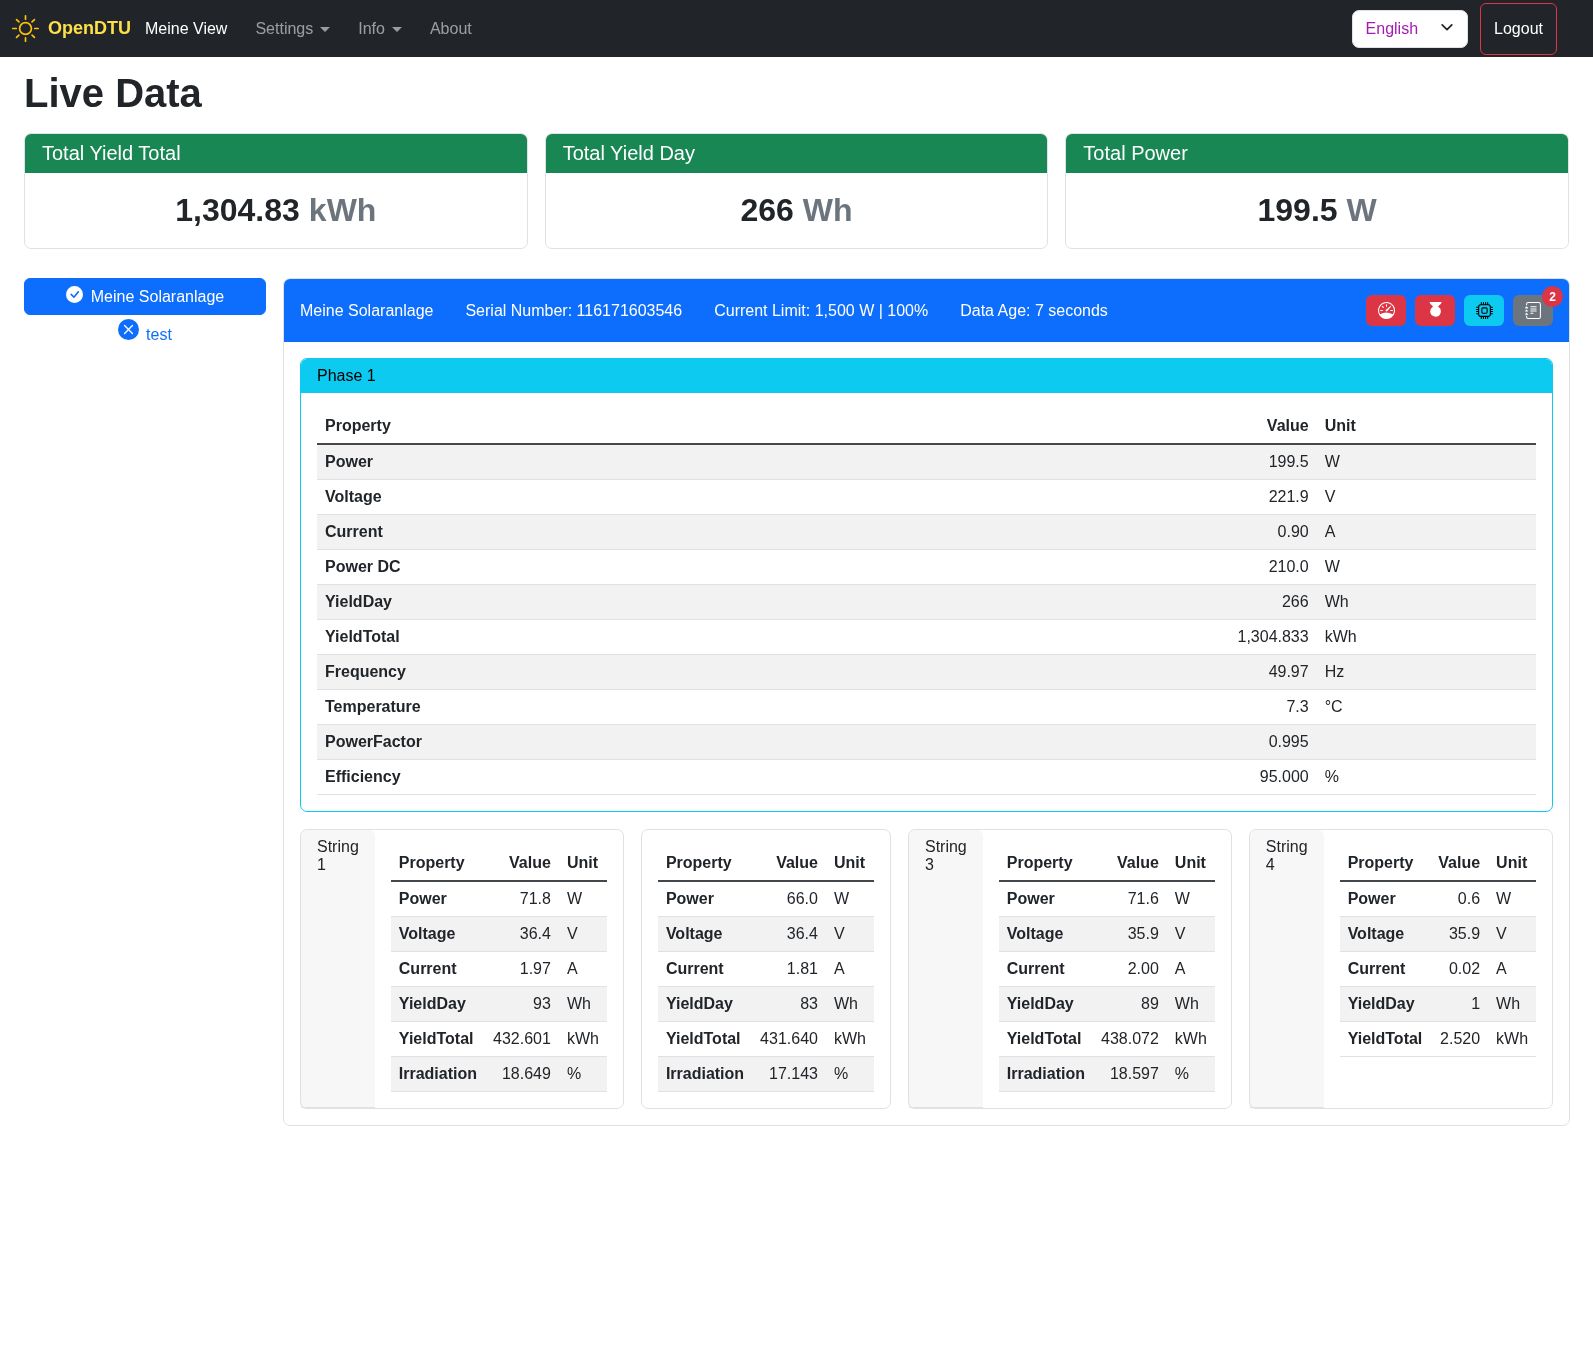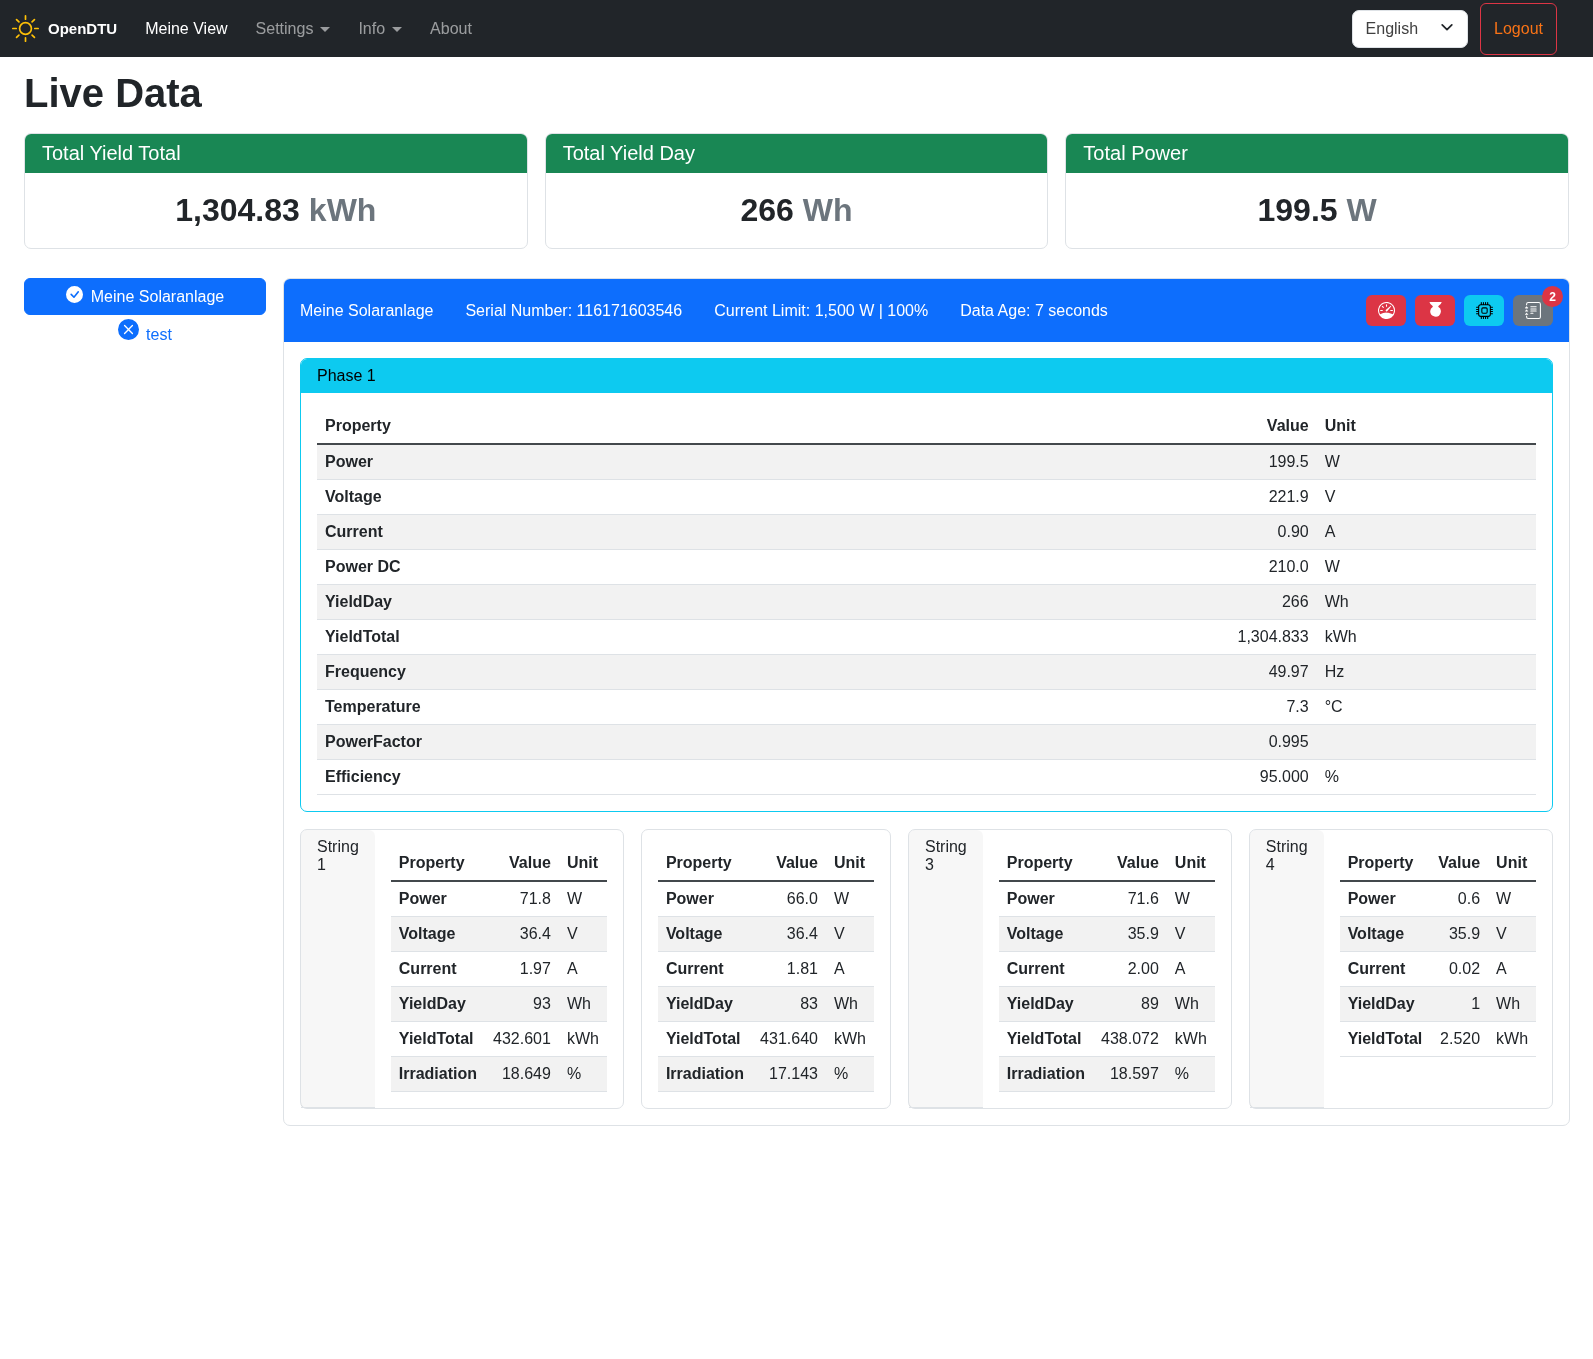--- a/index.html
+++ b/index.html
@@ -10,40 +10,40 @@
     color:#212529; background:#fff;
     font-size:16px;
   }
   
   .navbar {
     background:#212529; height:57px;
     display:flex; align-items:center; justify-content:space-between;
     padding:8px 36px 8px 12px;
   }
   .nav-left { display:flex; align-items:center; }
-  .brand { display:flex; align-items:center; gap:9px; color:#ffffff; font-size:15px; font-weight:700; cursor:pointer; margin-right:14px; }
+  .brand { display:flex; align-items:center; gap:9px; color:#fde047; font-size:18px; font-weight:700; cursor:pointer; margin-right:0; }
   .brand svg { display:block; }
   .nav-link {
     color:rgba(255,255,255,.55); padding:8px 14px; cursor:pointer;
     display:flex; align-items:center; gap:7px; text-decoration:none;
   }
   .nav-link.active { color:#fff; }
   .caret {
     width:0; height:0; display:inline-block;
     border-left:5px solid transparent; border-right:5px solid transparent;
     border-top:5px solid currentColor; margin-top:2px;
   }
   .nav-right { display:flex; align-items:center; gap:12px; }
   .lang-select {
-    background:#fff; color:#404040; border:1px solid #dee2e6; border-radius:7px;
+    background:#fff; color:#a21caf; border:1px solid #dee2e6; border-radius:7px;
     height:38px; padding:12px 13px; font-size:16px; font-family:inherit;
     display:flex; align-items:center; gap:22px; cursor:pointer;
   }
   .logout-btn {
-    background:transparent; color:#f97316; border:1px solid #dc3545; border-radius:6px;
+    background:transparent; color:#ffffff; border:1px solid #dc3545; border-radius:6px;
     height:52px; padding:3px 13px; font-size:16px; font-family:inherit; cursor:pointer;
   }
   
   .page { padding:0 24px; }
   h1.page-title { font-size:40px; font-weight:700; margin:14px 0 17px; }
   
   .summary-row { display:grid; grid-template-columns:repeat(3,1fr); gap:17px; margin-bottom:29px; }
   .s-card { border:1px solid #dee2e6; border-radius:7px; background:#fff; }
   .s-card-header {
     background:#198754; color:#fff; padding:8px 17px; font-size:20px;

